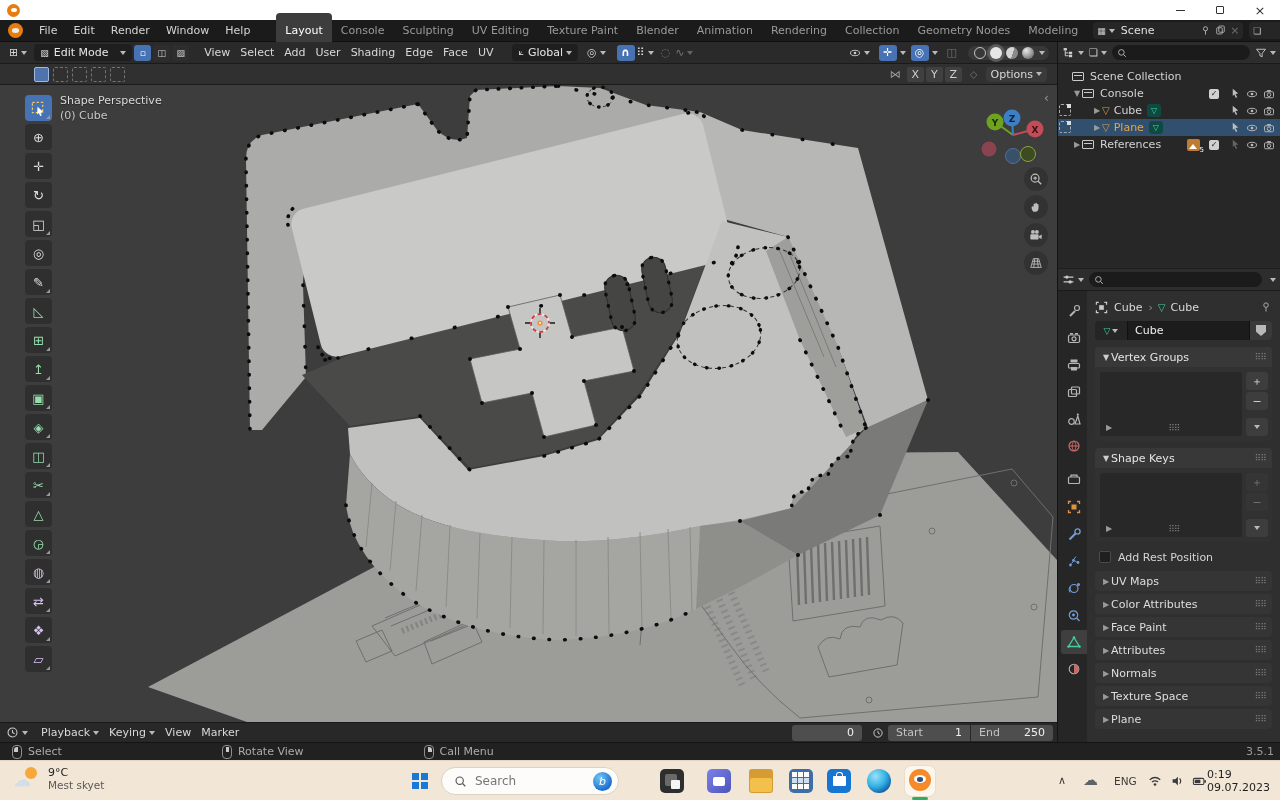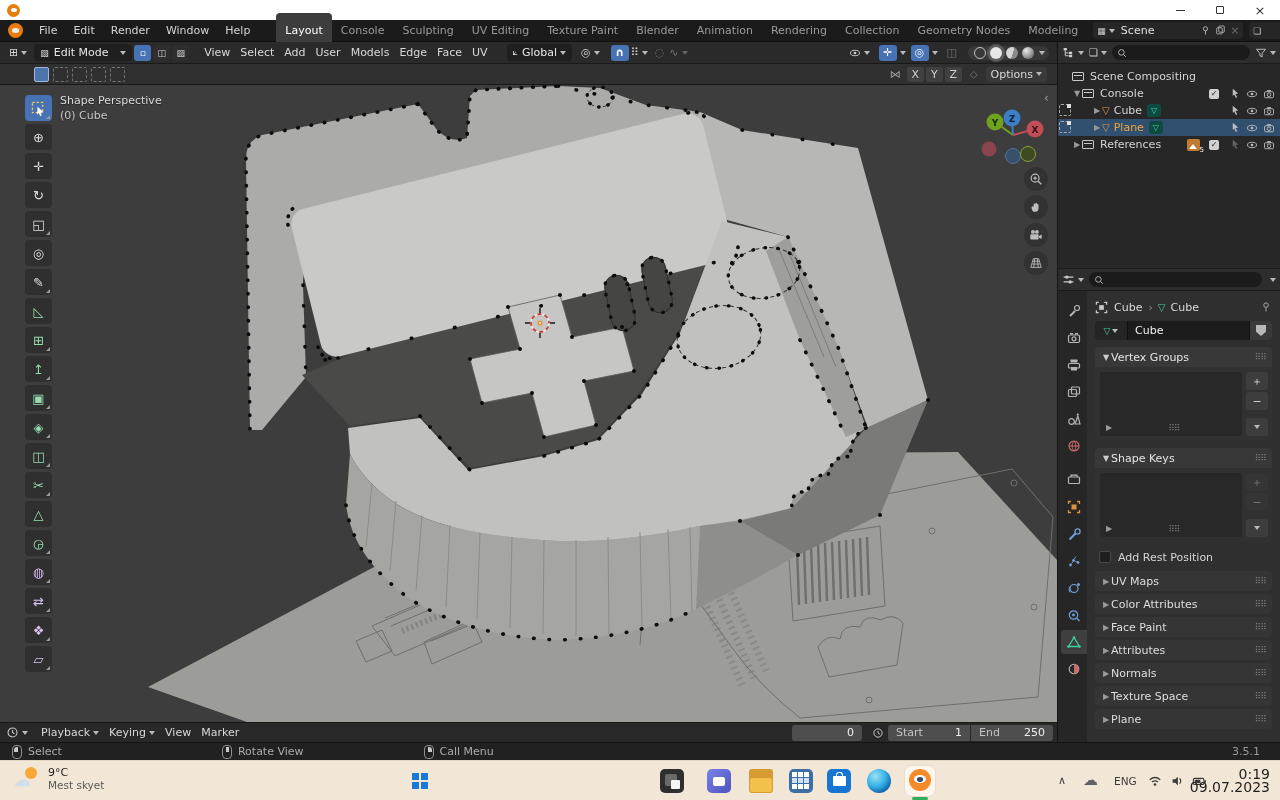--- a/index.html
+++ b/index.html
@@ -113,21 +113,21 @@
   .wtext{line-height:13px}
   .wtemp{font-size:11px;color:#1f1f1f}
   .wcond{font-size:10.5px;color:#5a5a5a}
   .winlogo{position:absolute;left:412px;top:12px;width:16px;height:16px;display:grid;grid-template-columns:7px 7px;grid-template-rows:7px 7px;gap:2px}
   .winlogo i{background:#1b79d6}
   .searchpill{position:absolute;left:441px;top:6px;width:178px;height:28px;background:#fdfcfa;border:1px solid #ddd2c0;border-radius:14px;display:flex;align-items:center;padding:0 6px 0 12px;color:#444}
   .searchpill input{border:none;outline:none;background:transparent;font-family:inherit;font-size:12px;color:#555;width:110px}
   .bing{margin-left:auto;width:19px;height:19px;border-radius:50%;background:radial-gradient(circle at 35% 30%,#6fc7f2,#1d6fd1 70%);color:#fff;font-size:11px;display:flex;align-items:center;justify-content:center;font-style:italic}
   .tico{position:absolute;top:8px;width:24px;height:24px;border-radius:5px}
   .trayic{position:absolute;top:13px;color:#3a3a3a;display:flex}
-  .clockblk{position:absolute;right:10px;top:7px;text-align:right;font-size:14px;color:#1f1f1f;line-height:13px}
+  .clockblk{position:absolute;right:10px;top:7px;text-align:left;font-size:11px;color:#1f1f1f;line-height:13px}
   .vline{position:absolute;left:1057px;top:42px;width:1px;height:700px;background:#141414}
 </style>
 </head>
 <body>
 
 <svg width="0" height="0" style="position:absolute">
 <defs>
 <symbol id="i-eye" viewBox="0 0 16 16">
         <ellipse cx="8" cy="8" rx="6" ry="3.6" fill="none" stroke="currentColor" stroke-width="1.2"></ellipse>
         <circle cx="8" cy="8" r="1.8" fill="currentColor"></circle>
@@ -264,21 +264,21 @@
     <span style="flex:1">Edit Mode</span>
       <span class="caret"></span>
   </div>
   <span class="selsq on">▫</span>
   <span class="selsq">◫</span>
   <span class="selsq">▨</span>
   <span class="hbtn" style="margin-left:10px">View</span>
   <span class="hbtn">Select</span>
   <span class="hbtn">Add</span>
   <span class="hbtn">User</span>
-  <span class="hbtn">Models</span>
+  <span class="hbtn">Shading</span>
   <span class="hbtn">Edge</span>
   <span class="hbtn">Face</span>
   <span class="hbtn">UV</span>
   <div class="combo" style="margin-left:14px">
     <span style="font-size:9px;margin-right:4px">⟀</span>
     <span>Global</span>
       <span class="caret"></span>
   </div>
   <span class="hbtn" style="margin-left:4px">◎<span class="caret"></span></span>
   <span class="bluebtn" style="margin-left:6px;width:18px;font-weight:bold">∩</span>
@@ -519,21 +519,21 @@
         </svg>
       </div>
     <svg class="icg" width="12" height="12" style="color:#ccc">
         <use href="#i-funnel"></use>
       </svg>
       <span class="caret"></span>
   </div>
   <div style="padding-top:4px">
     <div class="olrow" style="padding-left:14px">
       <span class="colicon"></span>
-      <span class="olname">Scene Compositing</span>
+      <span class="olname">Scene Collection</span>
     </div>
     <div class="olrow" style="padding-left:14px">
       <span class="tri">▼</span>
       <span class="colicon"></span>
       <span class="olname">Console</span>
       <span class="spacer"></span>
       <div class="rowics">
         <span class="cbx">✓</span>
         <svg class="icg" width="11" height="11">
             <use href="#i-cursor"></use>
@@ -862,40 +862,47 @@
     </span>
   <span>Select</span>
   <span class="mouseic" style="margin-left:160px">
       <i style="left:3px;width:3px"></i>
     </span>
   <span>Rotate View</span>
   <span class="mouseic" style="margin-left:120px">
       <i style="right:1px;width:4px;border-radius:0 3px 0 0"></i>
     </span>
   <span>Call Menu</span>
-  <span style="margin-left:auto;padding-right:20px;color:#9a9a9a">3.5.1</span>
+  <span style="margin-left:auto;padding-right:6px;color:#9a9a9a">3.5.1</span>
 </div>
 
 <div class="taskbar">
   <div class="weather">
     <span class="sunc">
         <span class="sun"></span>
         <span class="cld">☁</span>
       </span>
     <span class="wtext">
       <div class="wtemp">9°C</div>
       <div class="wcond">Mest skyet</div>
     </span>
   </div>
   <div class="winlogo">
       <i></i>
       <i></i>
       <i></i>
       <i></i>
     </div>
+  <div class="searchpill">
+    <svg class="icg" width="13" height="13" style="color:#555;margin-right:8px">
+        <use href="#i-mag"></use>
+      </svg>
+    <input readonly="" placeholder="Search" style="">
+    <span class="bing">b</span>
+  </div>
   <div class="tico" style="left:660px;background:#2e2e2e">
       <span style="position:absolute;left:5px;top:5px;width:12px;height:12px;background:#6a6a6a;border-radius:2px"></span>
       <span style="position:absolute;right:4px;bottom:4px;width:9px;height:9px;background:#f5f5f5;border-radius:1px"></span>
     </div>
   <div class="tico" style="left:707px;background:linear-gradient(135deg,#7b83eb,#4b53bc);display:flex;align-items:center;justify-content:center">
       <span style="width:12px;height:9px;background:#fff;border-radius:2px"></span>
     </div>
   <div class="tico" style="left:749px;background:#d79b33;border-radius:3px">
       <span style="position:absolute;left:1px;right:1px;bottom:1px;height:14px;background:#f3c04b;border-radius:2px"></span>
     </div>

